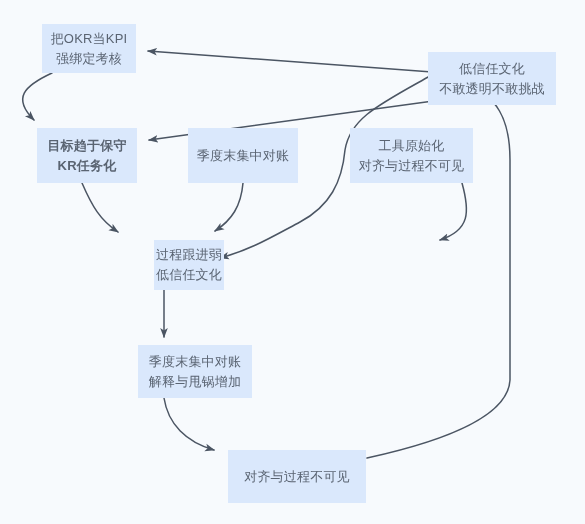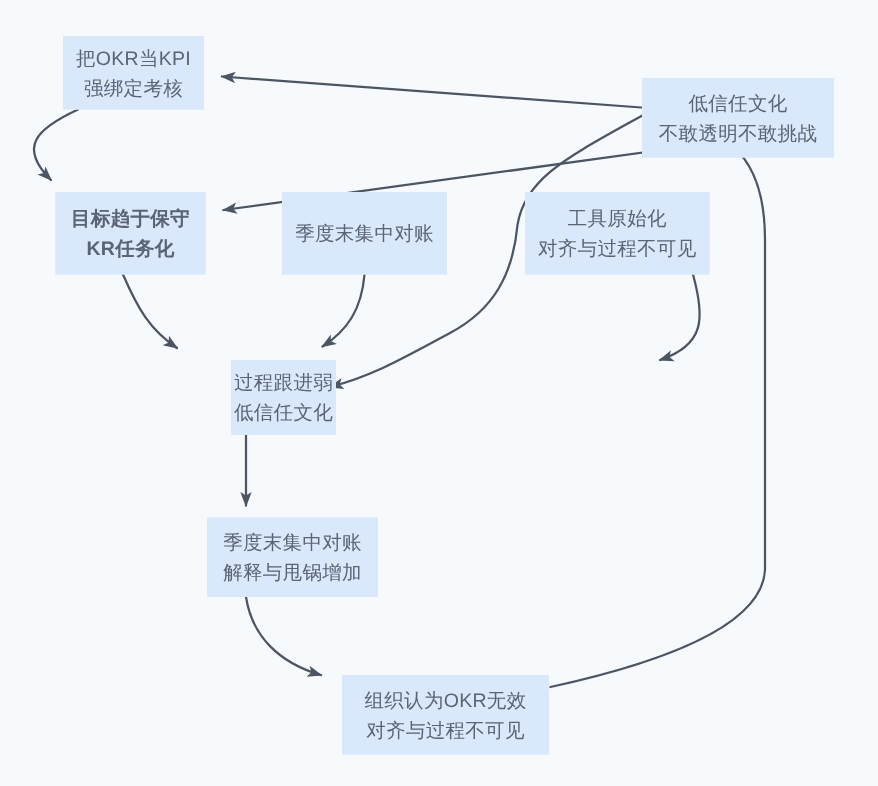--- a/index.html
+++ b/index.html
@@ -103,17 +103,16 @@
     <span class="ln">过程跟进弱</span>
     <span class="ln">低信任文化</span>
   </div>
 
   <div class="node" style="left:108px;top:345px;width:114px;height:53px;margin-left:30px;">
     <span class="ln">季度末集中对账</span>
     <span class="ln">解释与甩锅增加</span>
   </div>
 
   <div class="node" style="left:228px;top:450px;width:138px;height:53px;">
-    <span class="ln">组织认为OKR无效</span>
     <span class="ln">对齐与过程不可见</span>
   </div>
 
 </div>
 
 </body></html>

